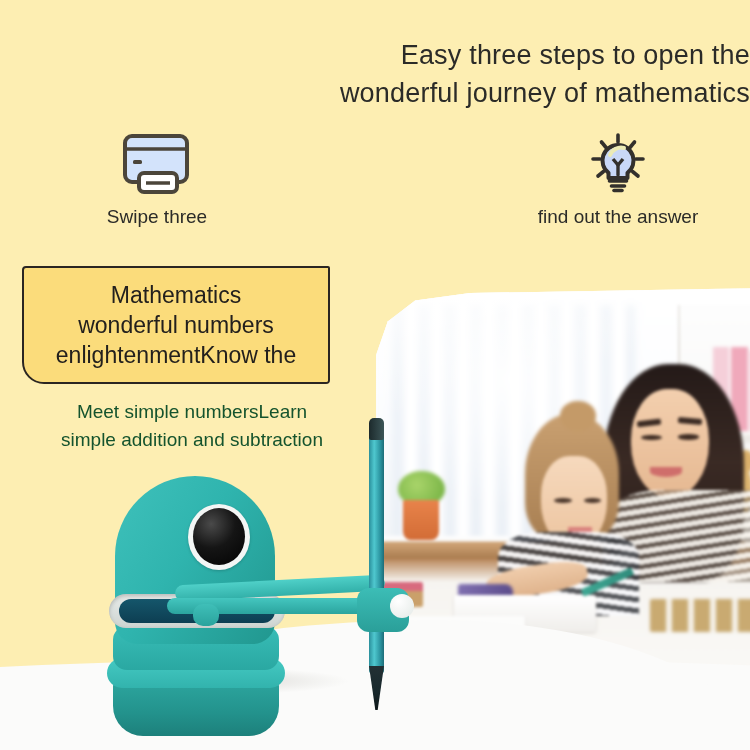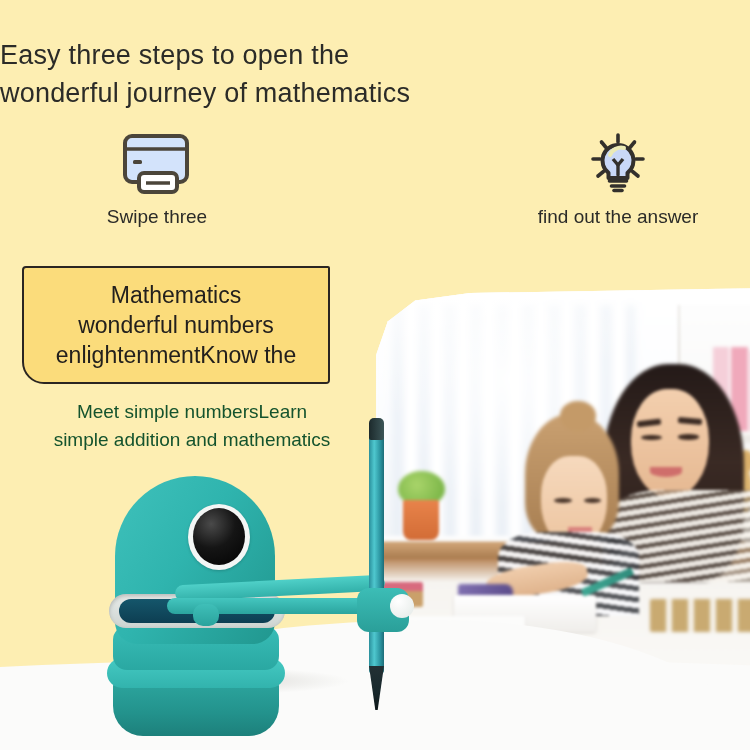--- a/index.html
+++ b/index.html
@@ -23,21 +23,21 @@
     background: #fdeeb2;
     overflow: hidden;
   }
 
   
   .headline {
     position: absolute;
     left: 0;
     top: 36px;
     width: 750px;
-    text-align: left;
+    text-align: right;
     color: #2b2b28;
     font-size: 27px;
     line-height: 38px;
     letter-spacing: .2px;
     z-index: 40;
   }
   .headline .l2 { display: block; }
 
   
   .features {
@@ -567,21 +567,21 @@
     <div class="callout-inner"></div>
     <div class="callout-text">
       <span>Mathematics</span>
       <span>wonderful numbers</span>
       <span>enlightenmentKnow the</span>
     </div>
   </div>
 
   <div class="subcopy">
     <div>Meet simple numbersLearn</div>
-    <div>simple addition and mathematics</div>
+    <div>simple addition and subtraction</div>
   </div>
 
   <div class="floor-wide"></div>
   <div class="floor"></div>
   <div class="floor-shadow"></div>
 
   <div class="robot">
     <div class="r-base"></div>
     <div class="r-ringband"></div>
     <div class="r-neck"></div>

